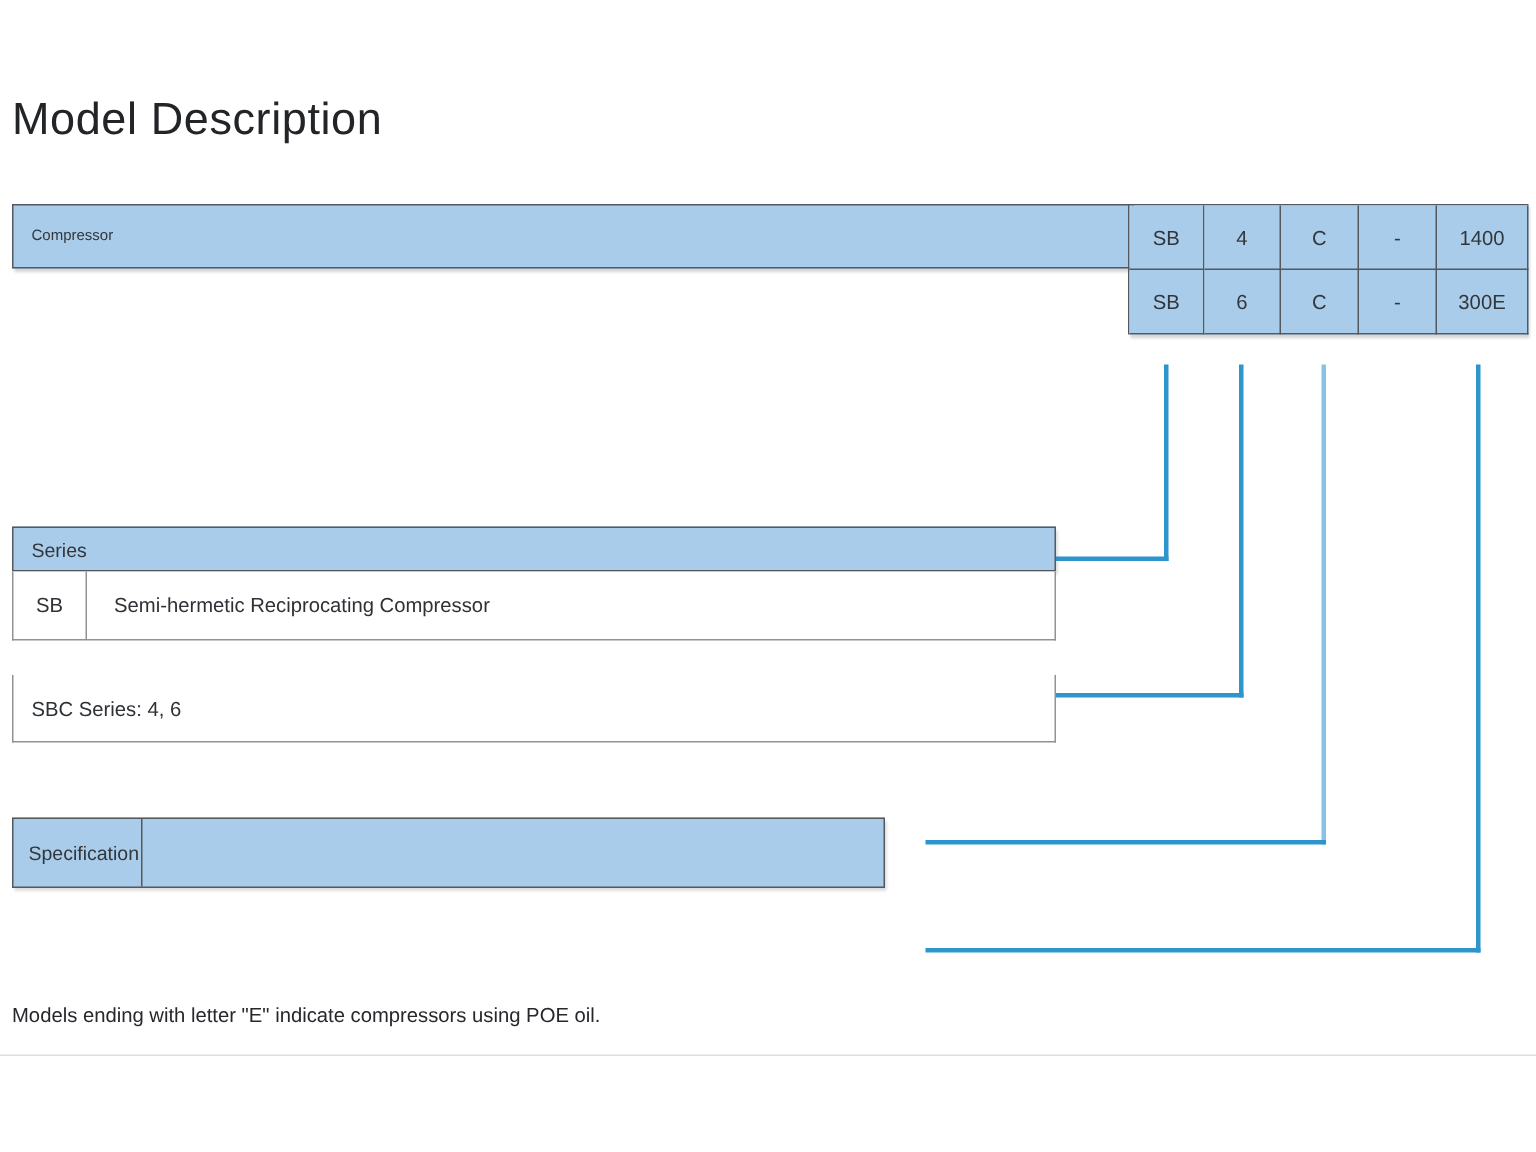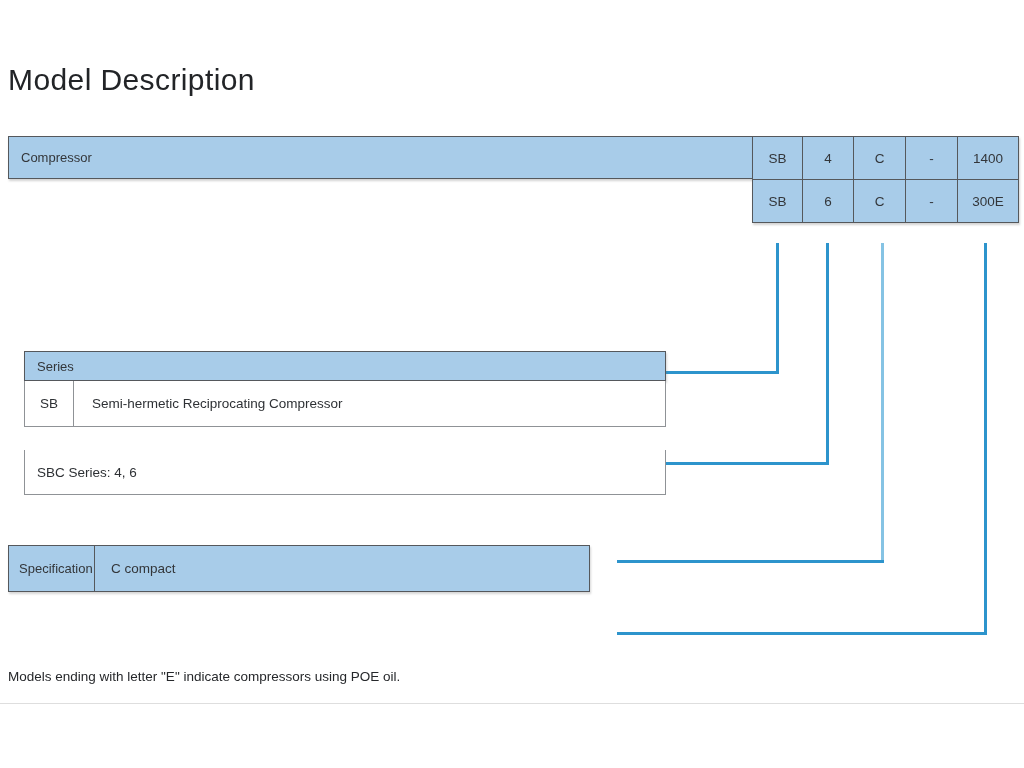--- a/index.html
+++ b/index.html
@@ -18,21 +18,21 @@
   .title{
     position:absolute;left:8px;top:63px;
     font-size:30px;font-weight:500;letter-spacing:.4px;color:#222427;
   }
 
   
   .compressor-bar{
     position:absolute;left:8px;top:136px;width:748px;height:43px;
     background:var(--fill-blue);border:1px solid var(--border-dark);
     display:flex;align-items:center;padding-left:12px;
-    font-size:13px;color:#33363a;
+    font-size:10px;color:#33363a;
     box-shadow:1px 2px 2px rgba(110,110,110,.30);
   }
   .model-table{
     position:absolute;left:752px;top:136px;
     border-top:1px solid var(--border-dark);border-left:1px solid var(--border-dark);
     box-shadow:1px 2px 2px rgba(110,110,110,.30);
   }
   .mrow{display:flex;}
   .mcell{
     height:43px;background:var(--fill-blue);
@@ -42,21 +42,21 @@
   }
   .w0{width:50px}.w1{width:51px}.w2{width:52px}.w3{width:52px}.w4{width:61px}
 
   
   .vline,.hline{position:absolute;background:var(--line-blue);}
   .vline{width:3px;}
   .hline{height:3px;}
   .vline.light{background:var(--line-blue-light);}
 
   
-  .legend-box{position:absolute;left:24px;width:642px;}
+  .legend-box{position:absolute;left:8px;width:696px;}
   .legend-header{
     background:var(--fill-blue);border:1px solid var(--border-dark);
     display:flex;align-items:center;padding-left:12px;
     font-size:13px;color:#33363a;
     box-shadow:1px 2px 2px rgba(110,110,110,.28);
   }
   .legend-body{
     background:#ffffff;
     border:1px solid var(--border-gray);border-top:none;
     display:flex;align-items:stretch;
@@ -143,21 +143,20 @@
   </div>
 
   <div class="legend-box" style="top:450px;">
     <div class="legend-body" style="height:45px;">
       <div class="body-text">SBC Series: 4, 6</div>
     </div>
   </div>
 
   <div class="bar-box" style="top:545px;height:47px;">
     <div class="spec-label">Specification</div>
-    <div class="spec-value">C compact</div>
   </div>
 
 
   <div class="footnote">Models ending with letter "E" indicate compressors using POE oil.</div>
 
   <div class="page-rule"></div>
 
 </div>
 
 </body></html>

